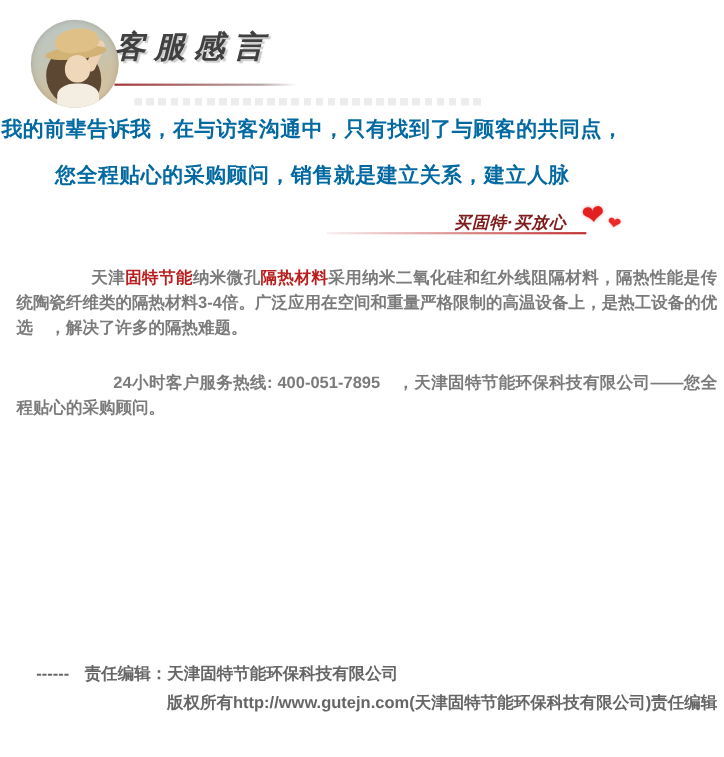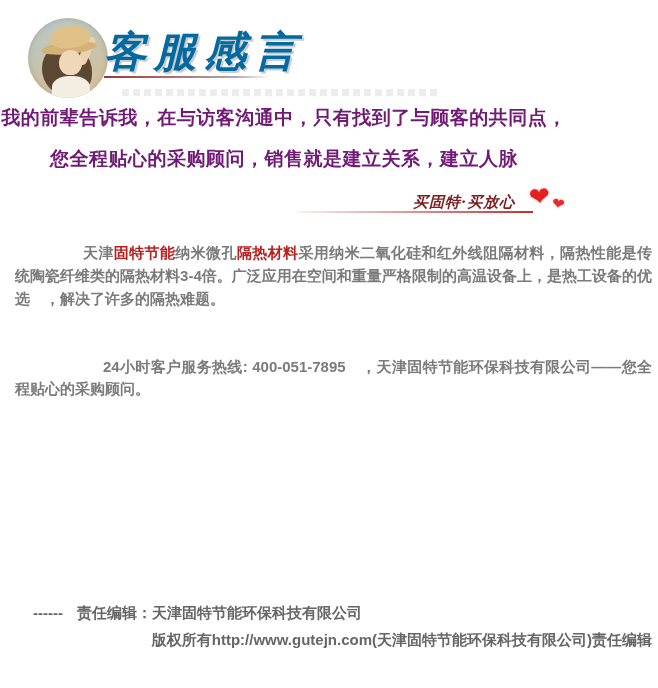--- a/index.html
+++ b/index.html
@@ -40,40 +40,40 @@
     position:absolute; left:24px; top:58px; width:38px; height:24px;
     background:#f3ede2; border-radius:45% 45% 0 0;
   }
   .avatar .arm {
     position:absolute; left:54px; top:18px; width:9px; height:30px;
     background:#ecd2b2; border-radius:5px; transform:rotate(24deg);
   }
 
   .page-title {
     position:absolute; left:104px; top:24px;
-    font-size:42px; font-weight:bold; font-style:italic;
-    letter-spacing:8px; color:#0369a1;
+    font-size:28px; font-weight:bold; font-style:italic;
+    letter-spacing:8px; color:#404040;
     font-family:"DejaVu Serif", serif;
     text-shadow:2px 2px 1px rgba(140,140,140,.45);
     white-space:nowrap;
   }
   .title-underline {
     position:absolute; left:104px; top:76px; width:166px; height:2px;
     background:linear-gradient(to right,#a23434,#b7a8a8 80%,rgba(190,180,180,0));
   }
   .faint-watermark {
     position:absolute; left:122px; top:89px; width:316px; height:7px;
     opacity:.18; border-radius:2px;
     background:repeating-linear-gradient(90deg,#9a9a9a 0 7px,transparent 7px 11px);
   }
 
   
   .quote-line { 
     position:absolute; left:0; width:568px; text-align:center;
-    font-size:19px; font-weight:bold; color:#701a75; letter-spacing:.5px;
+    font-size:19px; font-weight:bold; color:#0369a1; letter-spacing:.5px;
     white-space:nowrap;
   }
   .quote-line.l1 { top:105px; }
   .quote-line.l2 { top:146px; }
 
   
   .slogan-text {
     position:absolute; left:413px; top:193px;
     font-size:15px; font-weight:900; color:#7f1d1d; letter-spacing:1px;
     font-family:"DejaVu Serif", serif; font-style:italic;
@@ -88,21 +88,21 @@
     text-shadow:0 0 3px rgba(235,60,60,.55); transform:rotate(-6deg); }
   .heart.small { left:552px; top:196px; font-size:15px; color:#ea2a2a;
     text-shadow:0 0 2px rgba(235,60,60,.55); transform:rotate(10deg); }
 
   
   .article {
     position:absolute; left:15px; top:241px; width:637px;
     color:#7b7b7b; font-size:15px; font-weight:bold;
     text-align:justify;
   }
-  .article p.p1 { line-height:23px; text-indent:68px; margin-bottom:46px; }
+  .article p.p1 { line-height:23px; text-indent:68px; margin-bottom:28px; }
   .article p.p2 { line-height:21.5px; text-indent:62px; }
   .article p.p3 { line-height:21.5px; text-indent:88px; }
   .red-em { color:#ba1f1f; }
 
   
   .footer {
     position:absolute; left:15px; top:601px; width:637px;
     color:#666666; font-size:15px; font-weight:bold; line-height:24px;
   }
   .footer .line1 { padding-left:18px; margin-bottom:3px; white-space:nowrap; }

